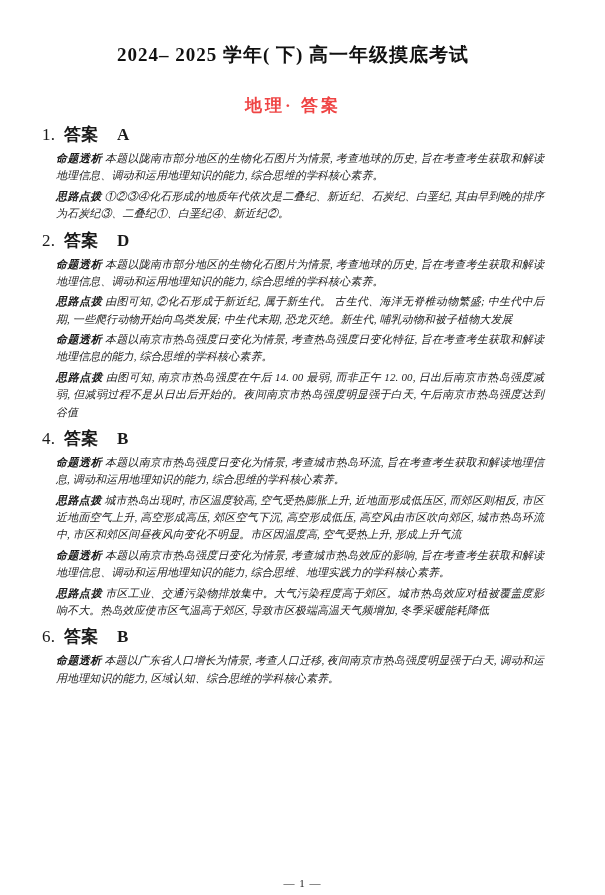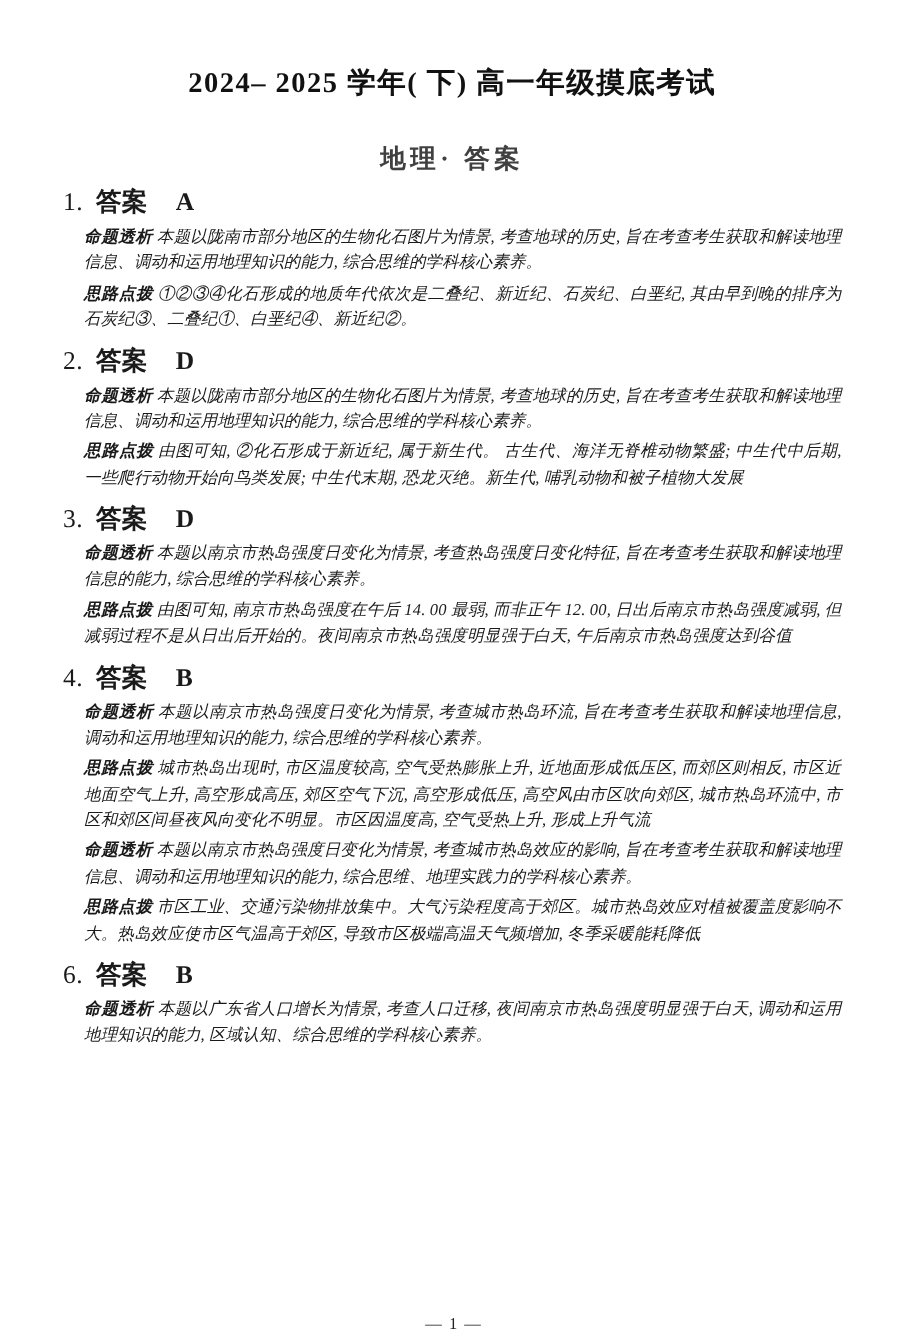--- a/index.html
+++ b/index.html
@@ -12,42 +12,42 @@
     height: 895px;
     font-family: "Liberation Serif", serif;
     color: #1a1a1a;
     position: relative;
     overflow: hidden;
   }
   .page {
     width: 605px;
     height: 895px;
     box-sizing: border-box;
-    padding: 30px 44px 0 42px;
+    padding: 30px 61px 0 42px;
     position: relative;
     background: #fff;
   }
   .doc-title {
     text-align: center;
     font-size: 19px;
     font-weight: bold;
     letter-spacing: 1px;
     margin-top: 12px;
     margin-bottom: 0;
     font-family: "Liberation Serif", serif;
     color: #111;
   }
   .doc-subtitle {
     text-align: center;
     font-size: 17px;
     font-weight: bold;
     letter-spacing: 3px;
     margin-top: 26px;
     margin-bottom: 0;
-    color: #404040;
+    color: #ef4444;
   }
   .section-note {
     font-size: 11.5px;
     margin-top: 32px;
     margin-bottom: 6px;
     color: #111;
     letter-spacing: 0.2px;
   }
   .qblock {
     margin-bottom: 2px;
@@ -130,25 +130,20 @@
       <span class="lead">命题透析</span>
       <span class="body">本题以陇南市部分地区的生物化石图片为情景, 考查地球的历史, 旨在考查考生获取和解读地理信息、调动和运用地理知识的能力, 综合思维的学科核心素养。</span>
     </div>
     <div class="q-para">
       <span class="lead">思路点拨</span>
       <span class="body">由图可知, ②化石形成于新近纪, 属于新生代。 古生代、海洋无脊椎动物繁盛; 中生代中后期, 一些爬行动物开始向鸟类发展; 中生代末期, 恐龙灭绝。新生代, 哺乳动物和被子植物大发展</span>
     </div>
   </div>
 
   <div class="qblock">
-    <div class="q-answer">
-      <span class="q-num">3.</span>
-      <span class="ans-label">答案</span>
-      <span class="ans-val">D</span>
-    </div>
     <div class="q-para">
       <span class="lead">命题透析</span>
       <span class="body">本题以南京市热岛强度日变化为情景, 考查热岛强度日变化特征, 旨在考查考生获取和解读地理信息的能力, 综合思维的学科核心素养。</span>
     </div>
     <div class="q-para">
       <span class="lead">思路点拨</span>
       <span class="body">由图可知, 南京市热岛强度在午后 14. 00 最弱, 而非正午 12. 00, 日出后南京市热岛强度减弱, 但减弱过程不是从日出后开始的。夜间南京市热岛强度明显强于白天, 午后南京市热岛强度达到谷值</span>
     </div>
   </div>
 

